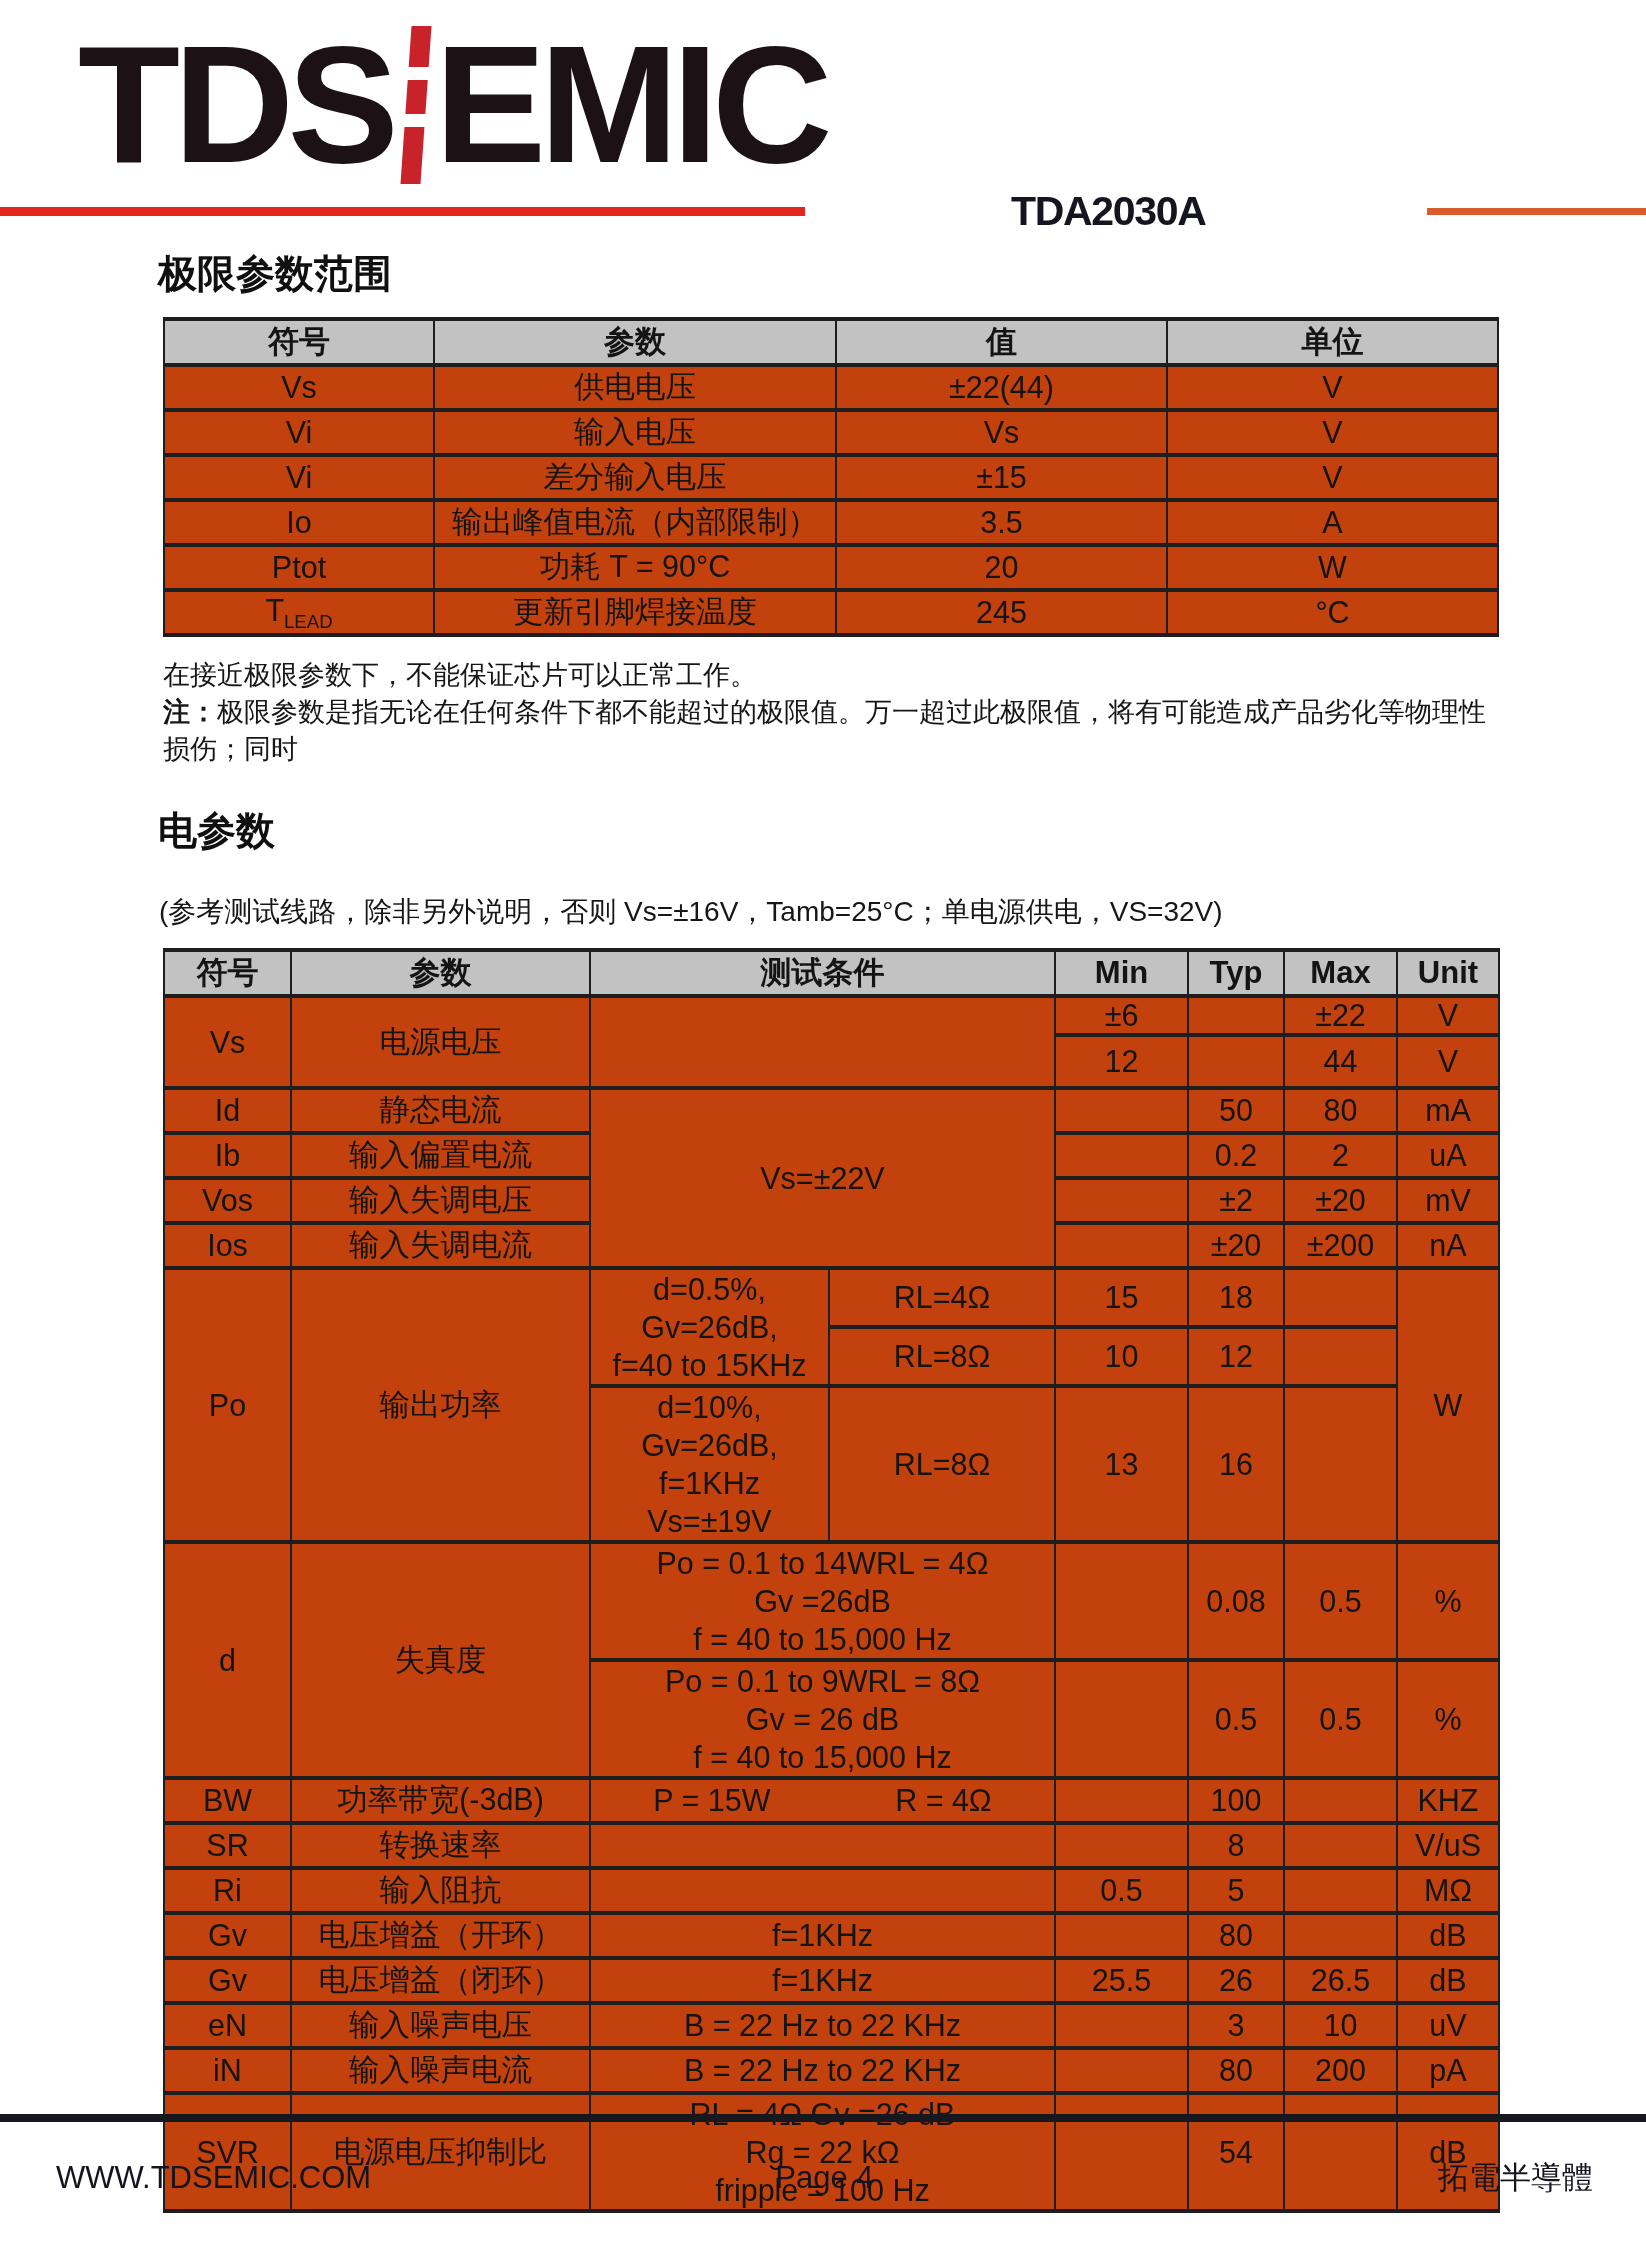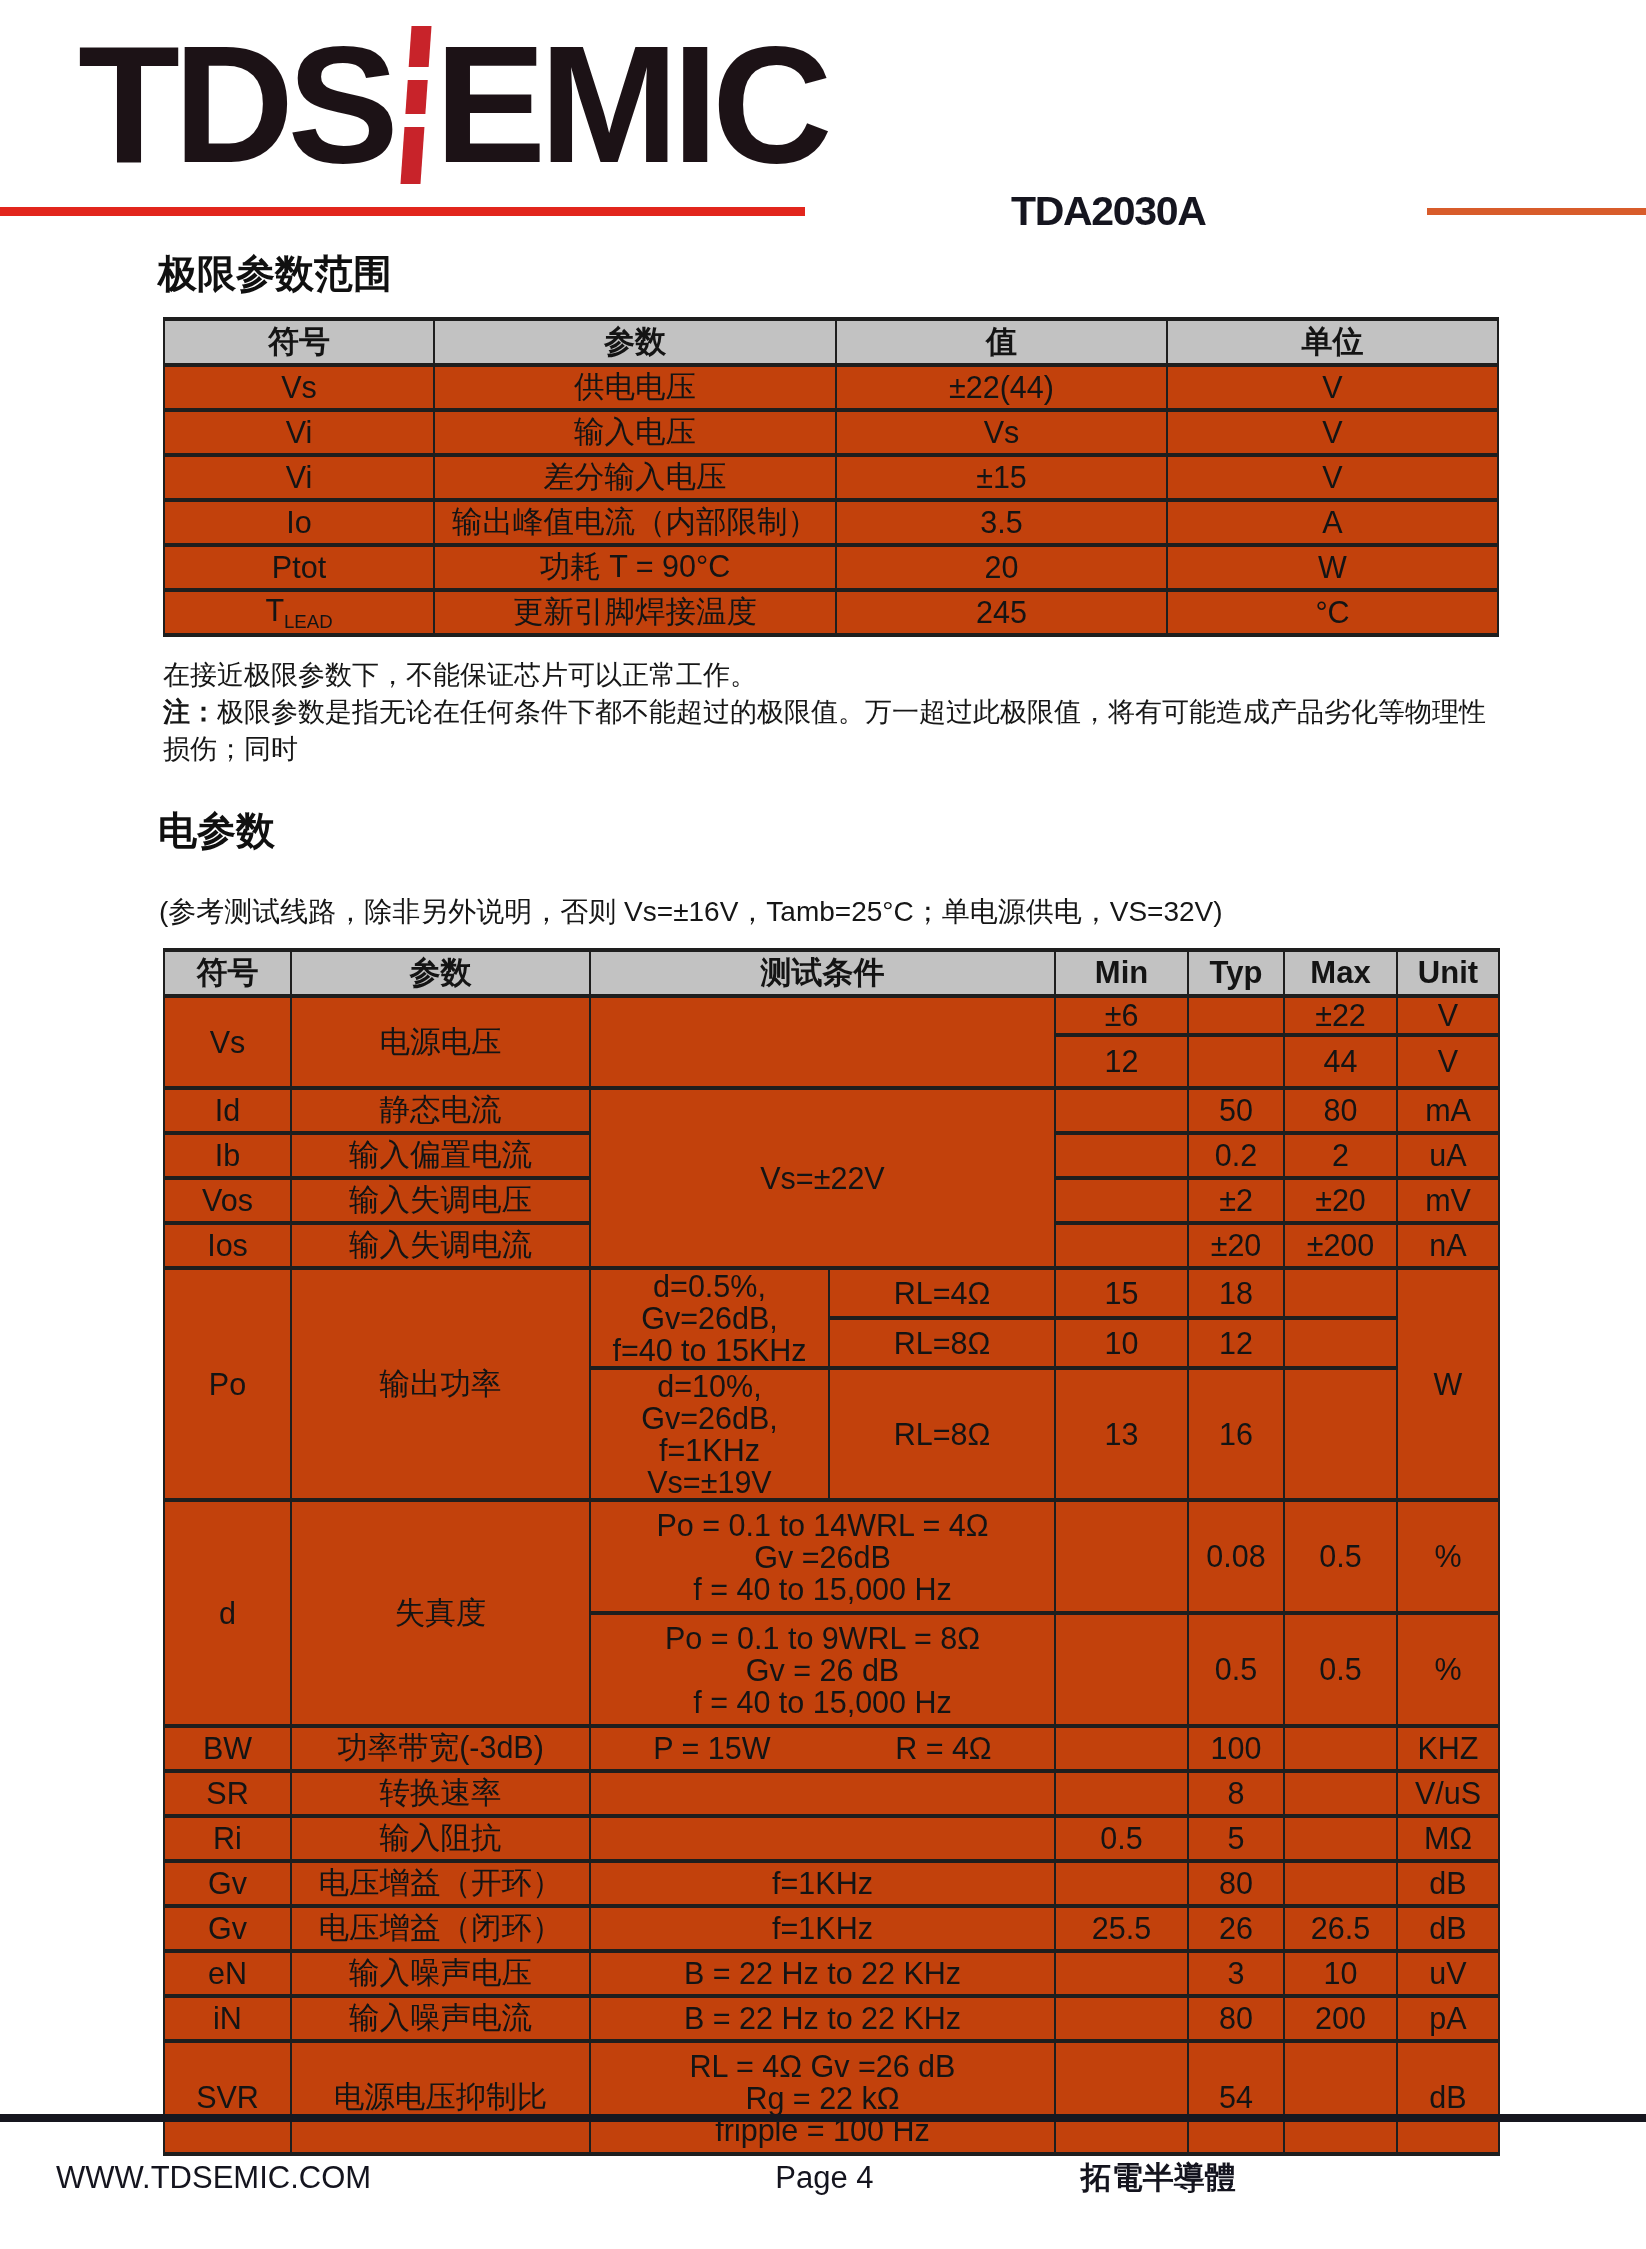--- a/index.html
+++ b/index.html
@@ -38,29 +38,29 @@
   }
   th{background:#c2c2c2;font-weight:bold;font-size:31px;}
   .t1{width:1334px;margin-top:16px;}
   .t1 tr{height:41px;}
   .t1 tr.thr{height:44px;}
   .t1 tr.last{height:45px;}
   .t2{width:1334px;margin-top:17.3px;}
   sub.sym-sub{font-size:18.6px;}
   .h64{height:42px;}.h58{height:39px;}.h60{height:40px;}.h62{height:41px;}
   .h80{height:53px;}.h170{height:113px;}.h175{height:116px;}
-  .cond-multi div{line-height:32px;}
+  .cond-multi div{line-height:38px;}
   .cond-split{display:flex;justify-content:space-around;align-items:center;width:100%;}
   
   .footer{position:absolute;left:0;top:2114px;width:1646px;}
   .footer-line{height:8px;background:#17171f;}
   .footer-row{display:flex;align-items:center;padding:35px 53px 0 56px;}
   .footer-cell{flex:1;font-size:31px;color:#14141e;white-space:nowrap;}
   .footer-cell.center{text-align:center;}
-  .footer-cell.right{text-align:left;font-weight:bold;}
+  .footer-cell.right{text-align:right;font-weight:normal;}
 </style>
 </head>
 <body>
 
 <div class="page">
 
   <div class="logo-row">
     <span class="logo-txt">TDS</span>
     <span class="logo-divider"></span>
     <span class="logo-txt">EMIC</span>

